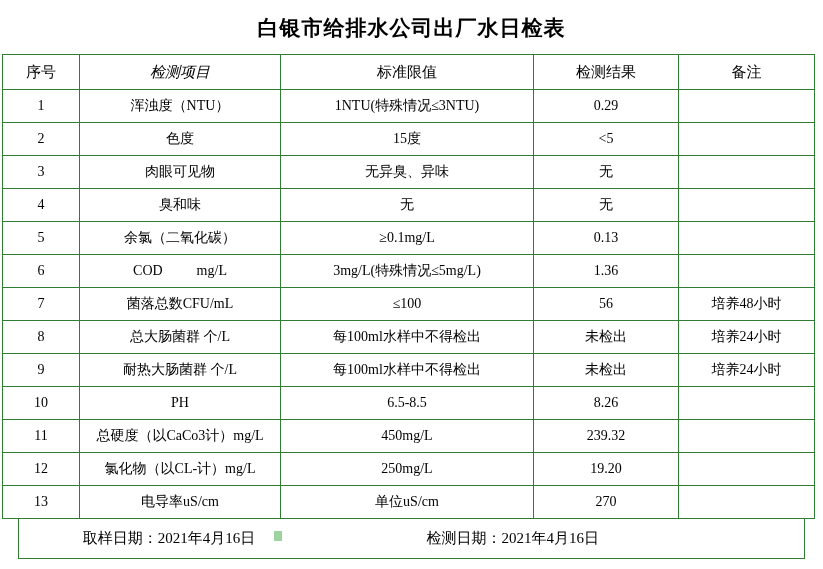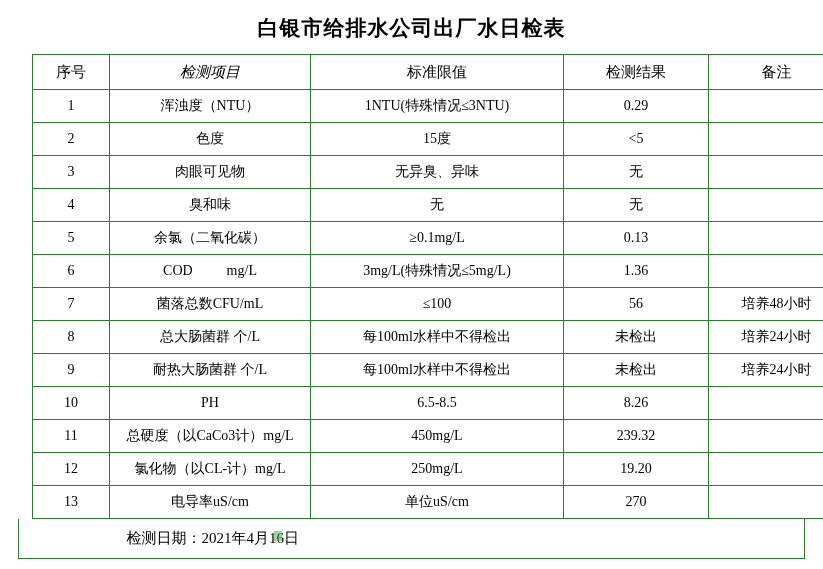--- a/index.html
+++ b/index.html
@@ -23,21 +23,21 @@
   .doc-title {
     text-align: center;
     font-size: 21px;
     font-weight: bold;
     letter-spacing: 1px;
     padding-top: 14px;
     padding-bottom: 12px;
     font-family: "Liberation Serif", "DejaVu Serif", serif;
   }
   .table-wrap {
-    margin: 0 32px;
+    margin: 0 2px;
   }
   table.report {
     border-collapse: collapse;
     width: 787px;
     table-layout: fixed;
   }
   table.report td, table.report th {
     border: 1px solid #2e7d32;
     font-weight: normal;
     font-size: 14px;
@@ -215,19 +215,20 @@
           <td>270</td>
           <td></td>
         </tr>
 
       </tbody>
     </table>
   </div>
 
   <div class="footer-line">
     <div class="footer-inner">
+      <div class="f-sample">取样日期：2021年4月16日</div>
       <div class="f-test">检测日期：2021年4月16日</div>
     </div>
   </div>
 
   <div class="green-mark"></div>
 
 </div>
 
 </body></html>

